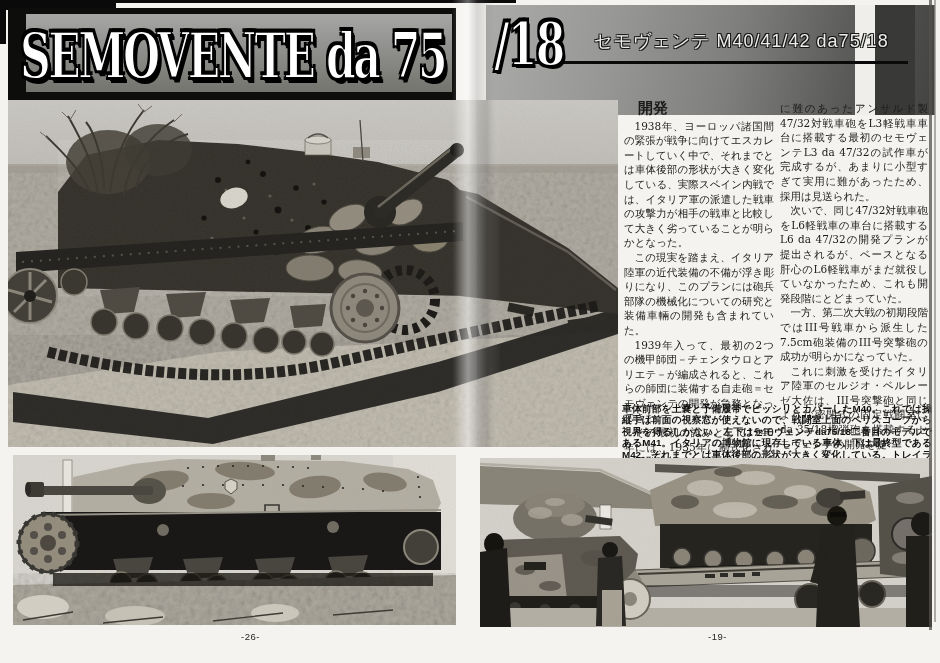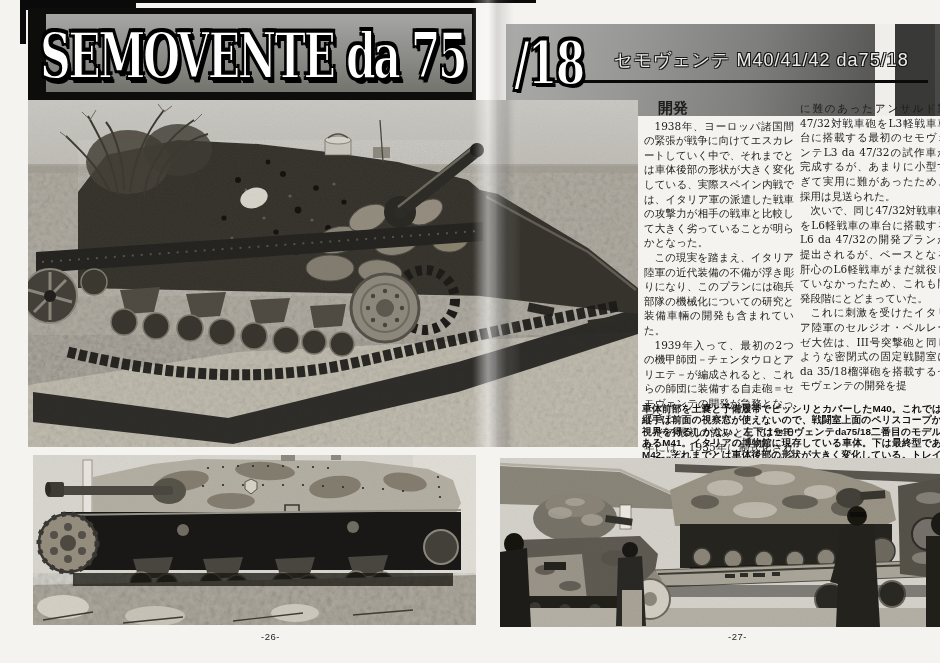--- a/index.html
+++ b/index.html
@@ -1,40 +1,40 @@
 <!DOCTYPE html>
 <html><head>
 <meta charset="utf-8">
 <style>
   html,body{margin:0;padding:0;background:#888;}
   .spread{
     position:relative;width:940px;height:663px;background:#f4f3f0;overflow:hidden;
     font-family:"Liberation Sans","DejaVu Sans",sans-serif;
   }
-  .abs{position:absolute;margin-left:20px;}
+  .abs{position:absolute;}
   
   .top-line{left:0;top:0;width:516px;height:3px;background:#0a0a0a;}
   .corner-bar{left:0;top:0;width:116px;height:10px;background:#0a0a0a;}
   .left-edge{left:0;top:0;width:6px;height:44px;background:#0a0a0a;}
   .right-edge-1{left:929px;top:0;width:3px;height:630px;background:#54524d;opacity:.75;}
   .right-edge-2{left:934px;top:0;width:2px;height:622px;background:#8d8b85;opacity:.7;}
   
   .title-block{left:8px;top:8px;width:448px;height:92px;background:#0d0d0c;}
   .title-panel{position:absolute;left:18px;top:6px;right:4px;bottom:8px;
     background:linear-gradient(180deg,#a6a6a4 0%,#929290 40%,#74746e 100%);}
   .title-text{
     position:absolute;left:12px;top:16px;white-space:nowrap;
     font-family:"DejaVu Serif","Liberation Serif",serif;font-weight:bold;
     font-size:52px;line-height:52px;color:#ffffff;letter-spacing:-3px;
     transform:scale(.82,1.22);transform-origin:left top;
     -webkit-text-stroke:1.5px #000;
     text-shadow:2px 2px 0 #000,-2px -2px 0 #000,2px -2px 0 #000,-2px 2px 0 #000,
       3px 3px 0 #000,4px 4px 0 #000;}
   
-  .band-right{left:486px;top:24px;width:449px;height:92px;
+  .band-right{left:486px;top:5px;width:449px;height:110px;
     background:linear-gradient(102deg,#ababa9 0%,#979795 28%,#7e7e7c 55%,#565654 82%,#434341 100%);}
   .band-stripe{position:absolute;left:369px;top:0;width:20px;height:100%;background:#efeeea;}
   .band-dark{position:absolute;left:389px;top:0;width:40px;height:100%;background:#393937;}
   .band-num{
     position:absolute;left:8px;top:10px;white-space:nowrap;
     font-family:"DejaVu Serif","Liberation Serif",serif;font-weight:bold;
     font-size:50px;line-height:50px;color:#fff;letter-spacing:-2px;
     transform:scale(.85,1.18);transform-origin:left top;
     -webkit-text-stroke:1.5px #000;
     text-shadow:2px 2px 0 #000,-2px -2px 0 #000,2px -2px 0 #000,-2px 2px 0 #000,3px 3px 0 #000;}
@@ -260,20 +260,21 @@
   <div class="abs col col-1">
     <h3>開発</h3>
     <p>1938年、ヨーロッパ諸国間の緊張が戦争に向けてエスカレートしていく中で、それまでとは車体後部の形状が大きく変化している、実際スペイン内戦では、イタリア軍の派遣した戦車の攻撃力が相手の戦車と比較して大きく劣っていることが明らかとなった。</p>
     <p>この現実を踏まえ、イタリア陸軍の近代装備の不備が浮き彫りになり、このプランには砲兵部隊の機械化についての研究と装備車輛の開発も含まれていた。</p>
     <p>1939年入って、最初の2つの機甲師団－チェンタウロとアリエテ－が編成されると、これらの師団に装備する自走砲＝セモヴェンテの開発が急務となってきた。</p>
     <p>その最初の試みとして1940年には、1935年に制式化された新型砲ではあるものの、機械化牽引</p>
   </div>
   <div class="abs col col-2">
     <p style="text-indent:0">に難のあったアンサルド製47/32対戦車砲をL3軽戦車車台に搭載する最初のセモヴェンテL3 da 47/32の試作車が完成するが、あまりに小型すぎて実用に難があったため、採用は見送られた。</p>
     <p>次いで、同じ47/32対戦車砲をL6軽戦車の車台に搭載するL6 da 47/32の開発プランが提出されるが、ベースとなる肝心のL6軽戦車がまだ就役していなかったため、これも開発段階にとどまっていた。</p>
+    <p>一方、第二次大戦の初期段階ではIII号戦車から派生した7.5cm砲装備のIII号突撃砲の成功が明らかになっていた。</p>
     <p>これに刺激を受けたイタリア陸軍のセルジオ・ベルレーゼ大佐は、III号突撃砲と同じような密閉式の固定戦闘室にda 35/18榴弾砲を搭載するセモヴェンテの開発を提</p>
   </div>
 
   <div class="abs caption">車体前部を土嚢と予備履帯でビッシリとカバーしたM40。これでは操縦手は前面の視察窓が使えないので、戦闘室上面のペリスコープから視界を得るしかない。左下はセモヴェンテda75/18二番目のモデルであるM41。イタリアの博物館に現存している車体。下は最終型であるM42。それまでとは車体後部の形状が大きく変化している。トレイラーで運ばれてきたカットで、前方にいるのはM13/40戦車。</div>
 
   <div class="abs photo photo-bl">
     <svg width="443" height="170" viewBox="0 0 443 170" xmlns="http://www.w3.org/2000/svg">
       <defs>
         <filter id="blGrain" x="0" y="0" width="100%" height="100%">
           <feTurbulence type="fractalNoise" baseFrequency="0.9" numOctaves="2" stitchTiles="stitch"></feTurbulence>
@@ -512,15 +513,15 @@
       <rect width="452" height="169" filter="url(#brGrain)" opacity=".13" style="mix-blend-mode:multiply"></rect>
     </svg>
   </div>
 
   <div class="abs fold"></div>
 
   <div class="abs right-edge-1"></div>
   <div class="abs right-edge-2"></div>
 
   <div class="abs pagenum pagenum-l">-26-</div>
-  <div class="abs pagenum pagenum-r">-27-</div>
+  <div class="abs pagenum pagenum-r">-19-</div>
 
 </div>
 
 </body></html>

